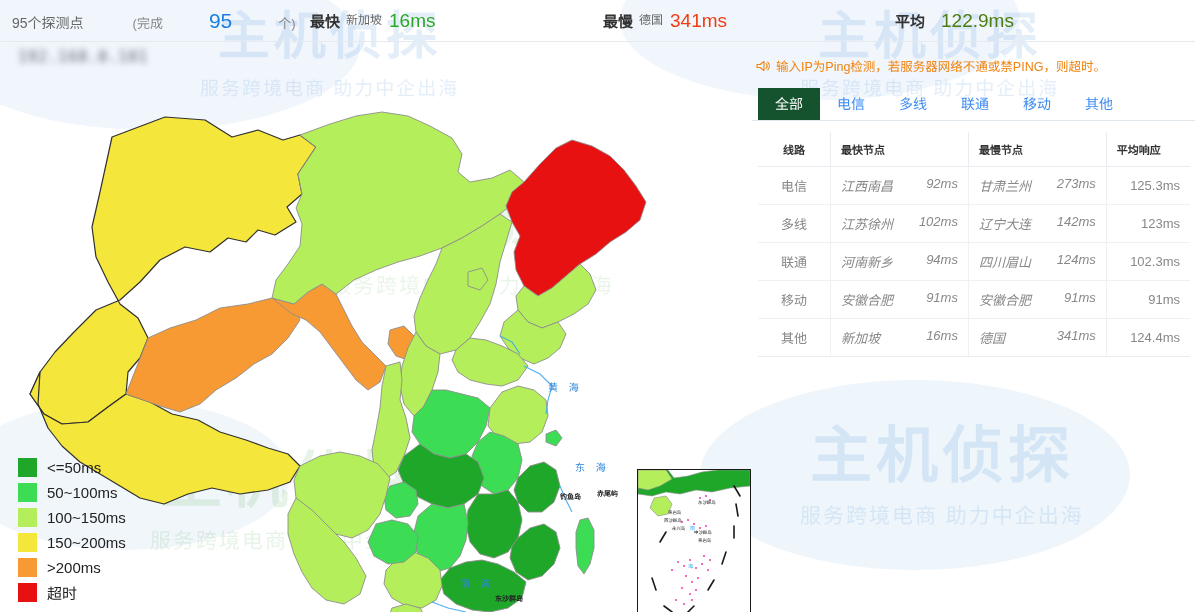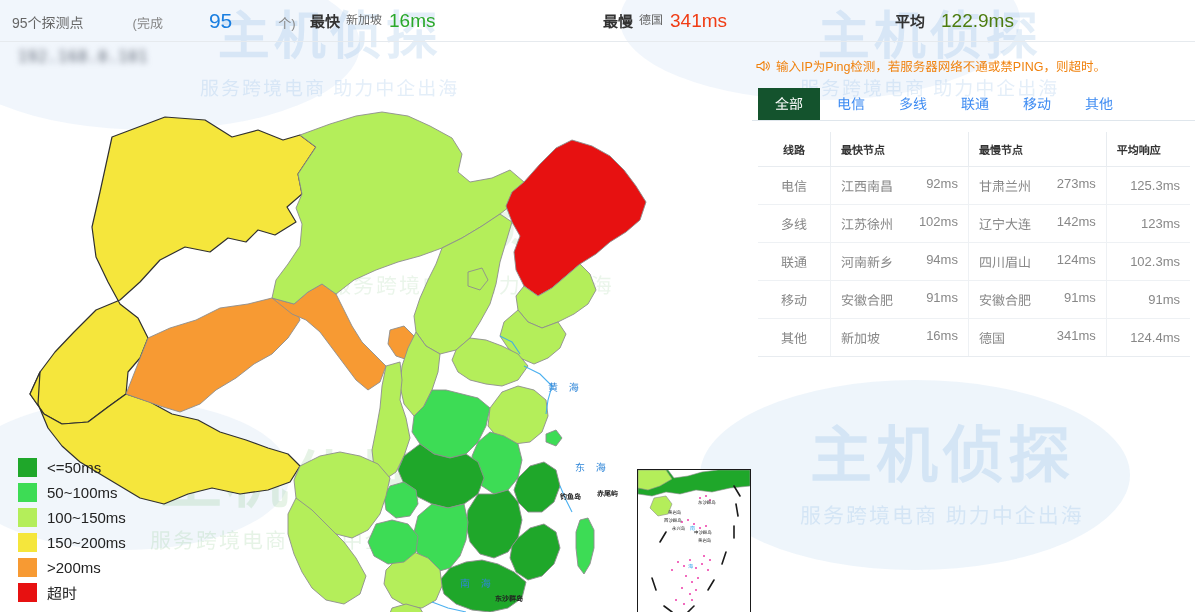--- a/index.html
+++ b/index.html
@@ -228,21 +228,21 @@
   table.result td {
     padding: 9px 10px;
     border-bottom: 1px solid #eef1f4;
     border-right: 1px solid #eef1f4;
     color: #888;
     white-space: nowrap;
   }
   table.result td:last-child { border-right: none; }
   table.result tr:last-child td { border-bottom: 1px solid #e8ecf0; }
   .c-line { color: #3d8bf2; text-align: center; width: 52px; }
-  .cell-pair { display: flex; justify-content: space-between; gap: 4px; }
+  .cell-pair { display: flex; justify-content: space-between; gap: 4px; font-style: italic; }
   .cell-pair .nm { color: #888; }
   .cell-pair .ms { color: #888; }
   .c-avg { text-align: right; color: #888; }
 </style>
 </head>
 <body>
 
 <div class="wm-layer">
   <div class="wm-swoosh" style="left:-60px;top:-40px;width:420px;height:170px;background:#dce9f7;"></div>
   <div class="wm-swoosh" style="left:620px;top:-60px;width:400px;height:160px;background:#dce9f7;"></div>

